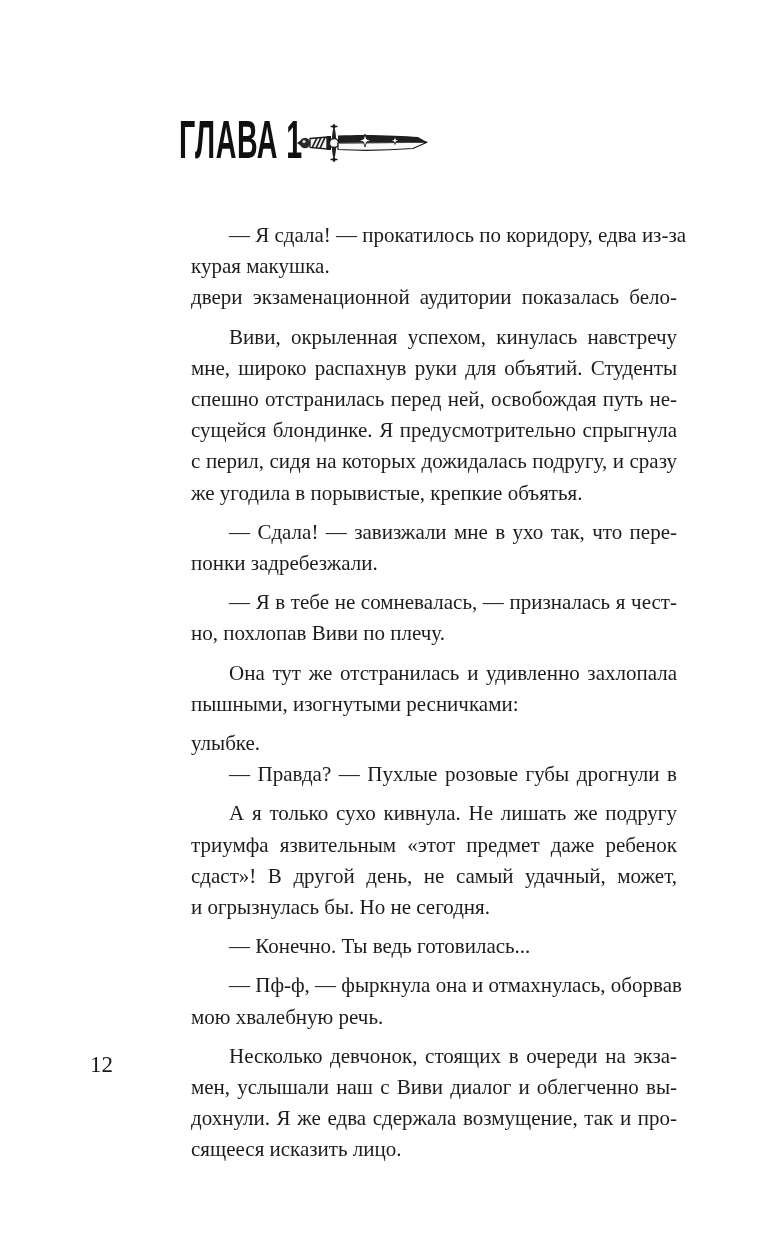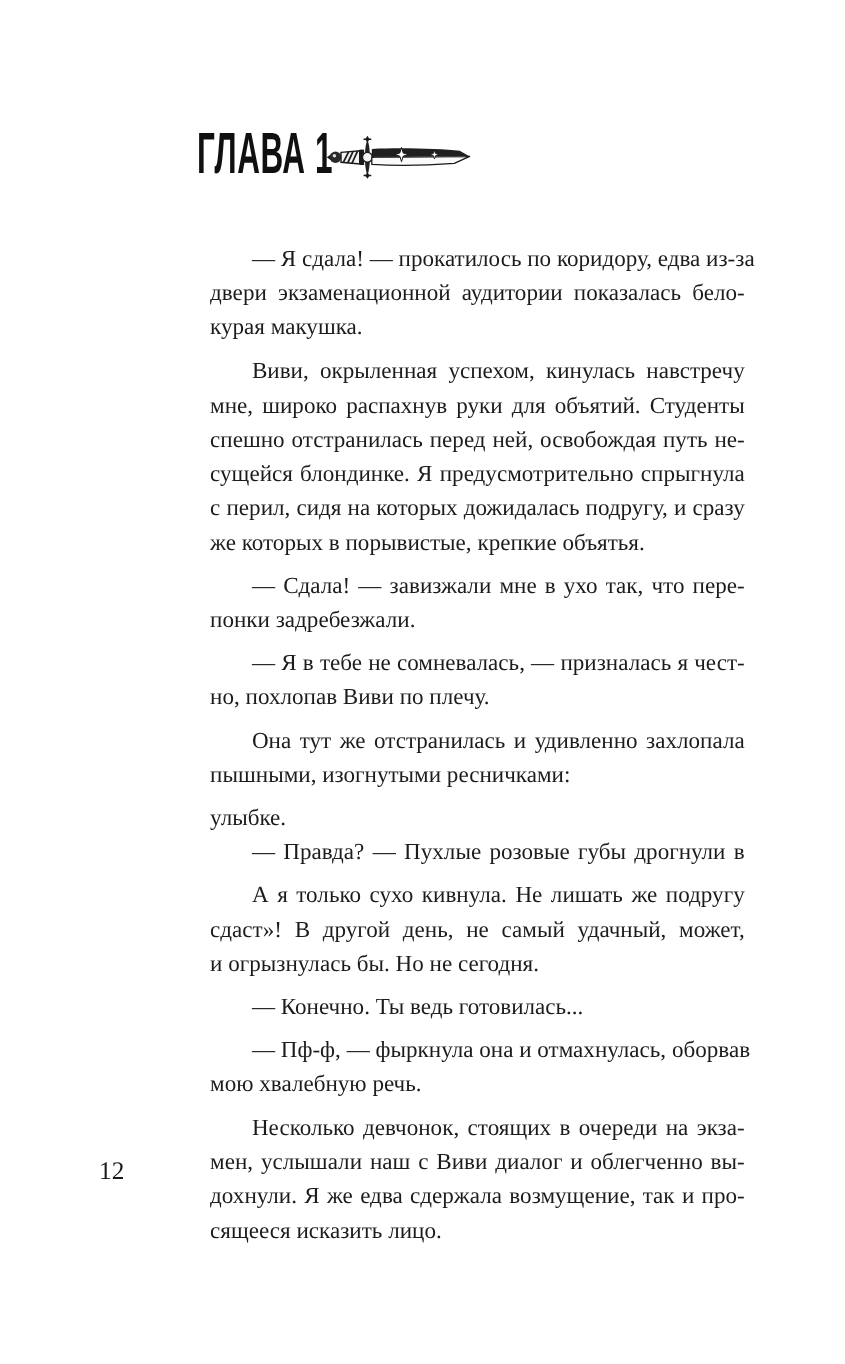--- a/index.html
+++ b/index.html
@@ -110,49 +110,50 @@
 
     <line x1="44" y1="20" x2="128" y2="19.4" stroke="#555555" stroke-width="0.8"></line>
 
     <path d="M69,11 L70.5,16 L75,17.5 L70.5,19 L69,24 L67.5,19 L63,17.5 L67.5,16 Z" fill="#ffffff" stroke="#1a1a1a" stroke-width="0.9"></path>
     <path d="M99,13.5 L100,16.5 L103,17.5 L100,18.5 L99,21.5 L98,18.5 L95,17.5 L98,16.5 Z" fill="#ffffff" stroke="#1a1a1a" stroke-width="0.8"></path>
   </svg>
 
   <div class="body-text">
       <div class="paragraph">
         <div class="line first">— Я сдала! — прокатилось по коридору, едва из-за</div>
+        <div class="line last">курая макушка.</div>
         <div class="line">двери экзаменационной аудитории показалась бело-</div>
-        <div class="line last">курая макушка.</div>
       </div>
       <div class="paragraph">
         <div class="line first">Виви, окрыленная успехом, кинулась навстречу</div>
         <div class="line">мне, широко распахнув руки для объятий. Студенты</div>
         <div class="line">спешно отстранилась перед ней, освобождая путь не-</div>
         <div class="line">сущейся блондинке. Я предусмотрительно спрыгнула</div>
         <div class="line">с перил, сидя на которых дожидалась подругу, и сразу</div>
-        <div class="line last">же которых в порывистые, крепкие объятья.</div>
+        <div class="line last">же угодила в порывистые, крепкие объятья.</div>
       </div>
       <div class="paragraph">
         <div class="line first">— Сдала! — завизжали мне в ухо так, что пере-</div>
         <div class="line last">понки задребезжали.</div>
       </div>
       <div class="paragraph">
         <div class="line first">— Я в тебе не сомневалась, — призналась я чест-</div>
         <div class="line last">но, похлопав Виви по плечу.</div>
       </div>
       <div class="paragraph">
         <div class="line first">Она тут же отстранилась и удивленно захлопала</div>
         <div class="line last">пышными, изогнутыми ресничками:</div>
       </div>
       <div class="paragraph">
         <div class="line last">улыбке.</div>
         <div class="line first">— Правда? — Пухлые розовые губы дрогнули в</div>
       </div>
       <div class="paragraph">
         <div class="line first">А я только сухо кивнула. Не лишать же подругу</div>
+        <div class="line">триумфа язвительным «этот предмет даже ребенок</div>
         <div class="line">сдаст»! В другой день, не самый удачный, может,</div>
         <div class="line last">и огрызнулась бы. Но не сегодня.</div>
       </div>
       <div class="paragraph">
         <div class="line first last">— Конечно. Ты ведь готовилась...</div>
       </div>
       <div class="paragraph">
         <div class="line first">— Пф-ф, — фыркнула она и отмахнулась, оборвав</div>
         <div class="line last">мою хвалебную речь.</div>
       </div>

